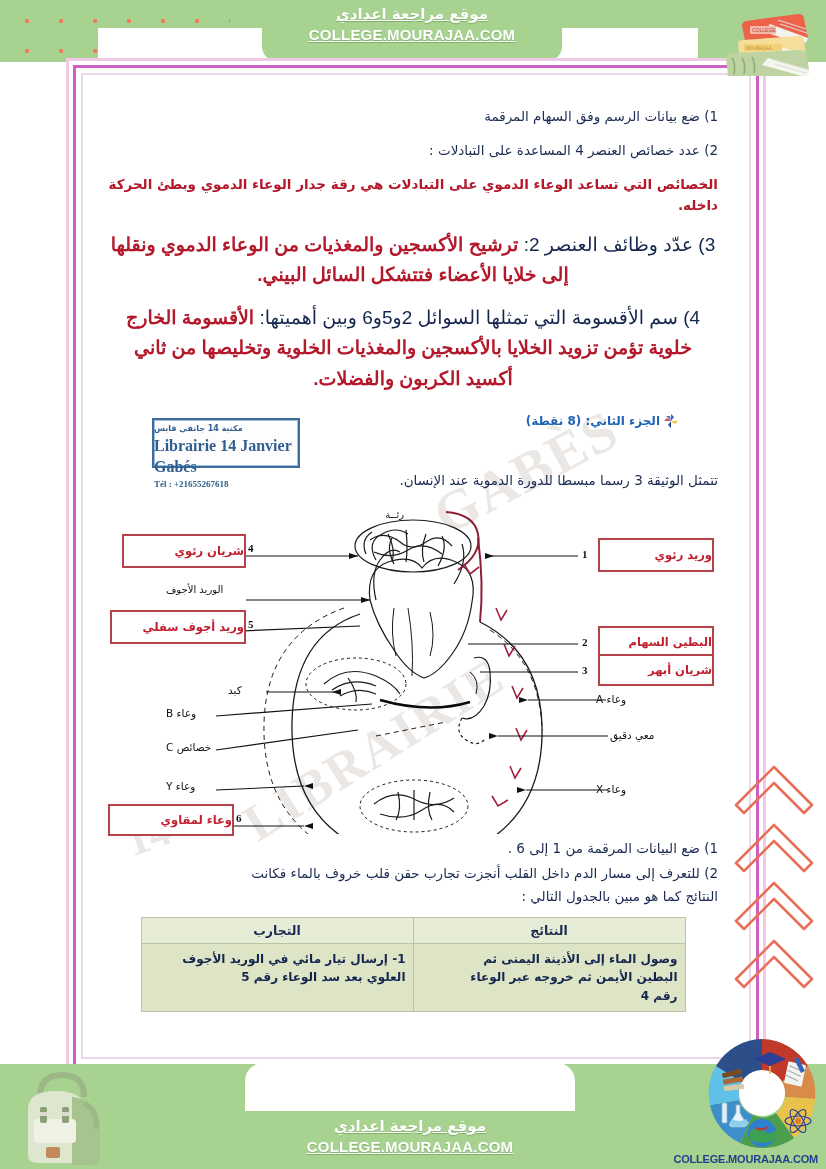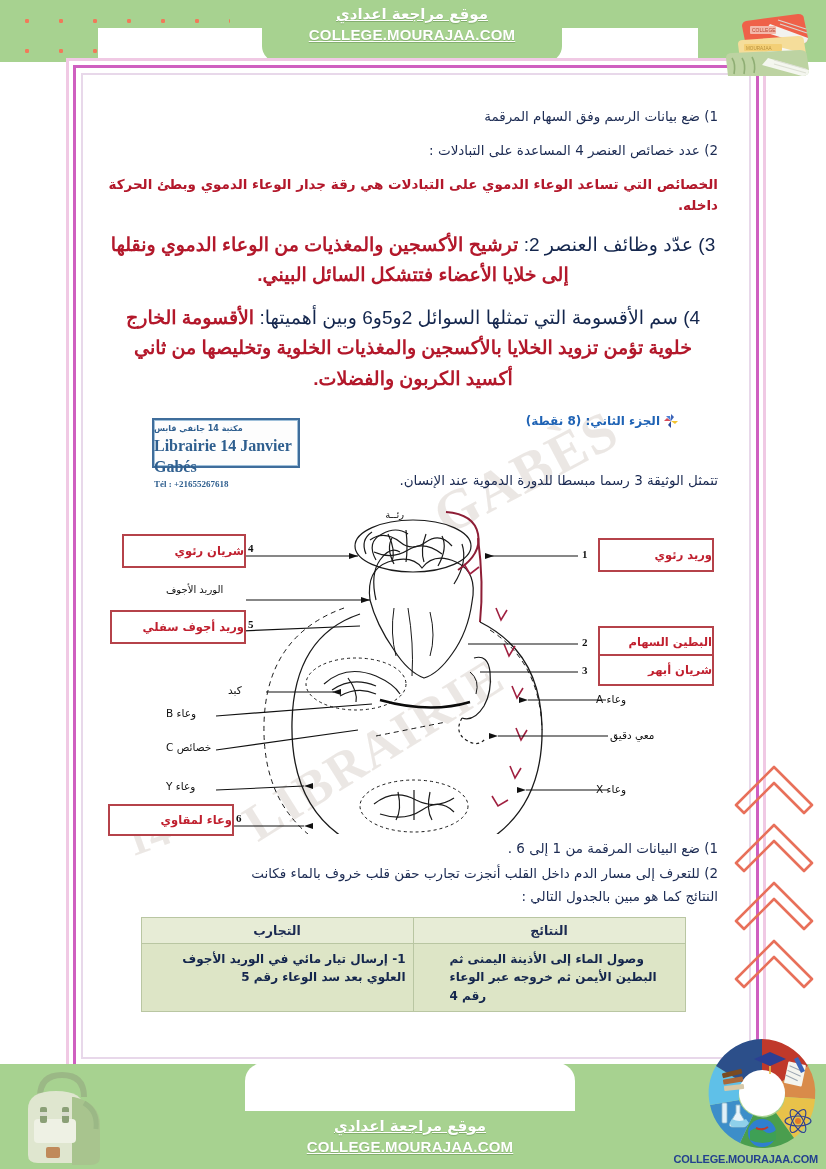--- a/index.html
+++ b/index.html
@@ -180,21 +180,21 @@
   }
   .tbl th{
     background:#e7ecd6;color:#1b2a52;font-size:12.5px;font-weight:bold;
     padding:5px 6px;border:1px solid #b9c6a2;text-align:center;
   }
   .tbl td{
     background:#dde5c6;color:#14264d;font-size:12px;font-weight:bold;
     padding:6px 7px;border:1px solid #b9c6a2;
     text-align:right;line-height:1.55;vertical-align:top;
   }
-  .tbl td.res{text-align:left;padding-left:36px;}
+  .tbl td.res{text-align:right;padding-left:36px;}
 </style>
 </head>
 <body>
 
 <div class="page">
 
   <div class="hdr-band">
     <div class="hdr-dots"></div>
   </div>
   <div class="hdr-notch"></div>

